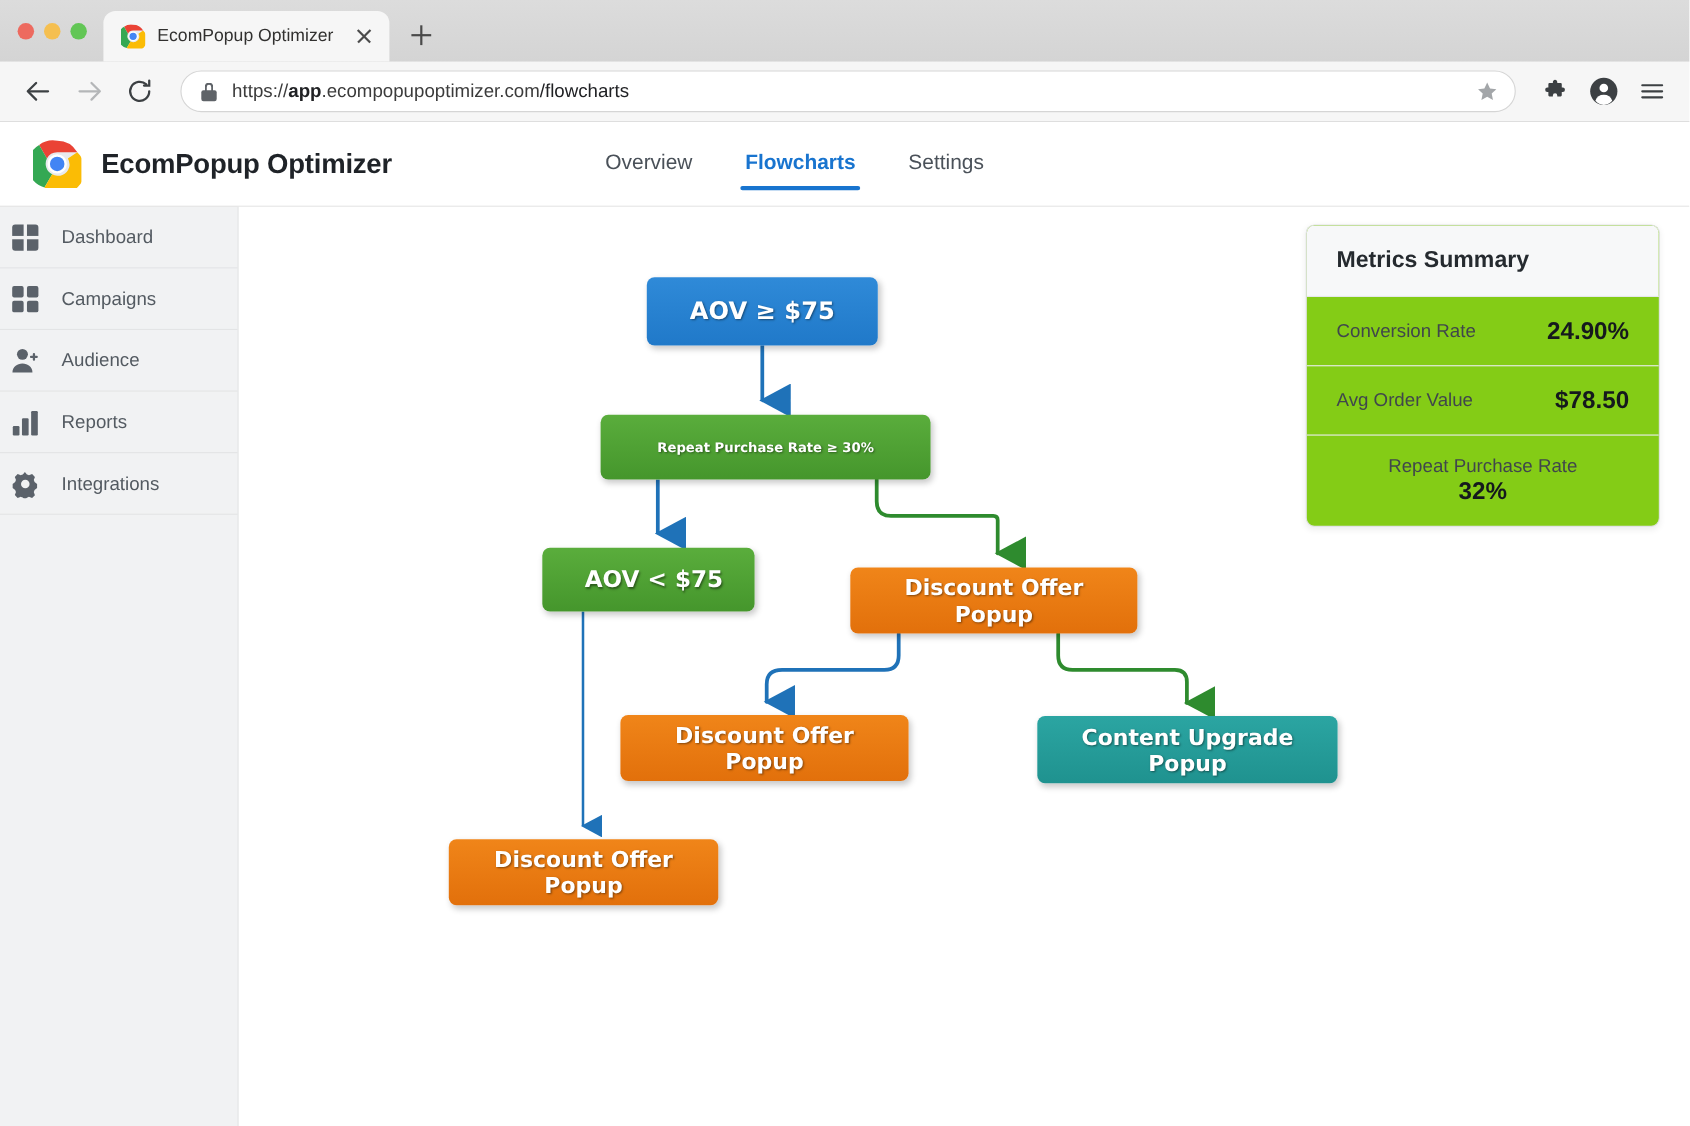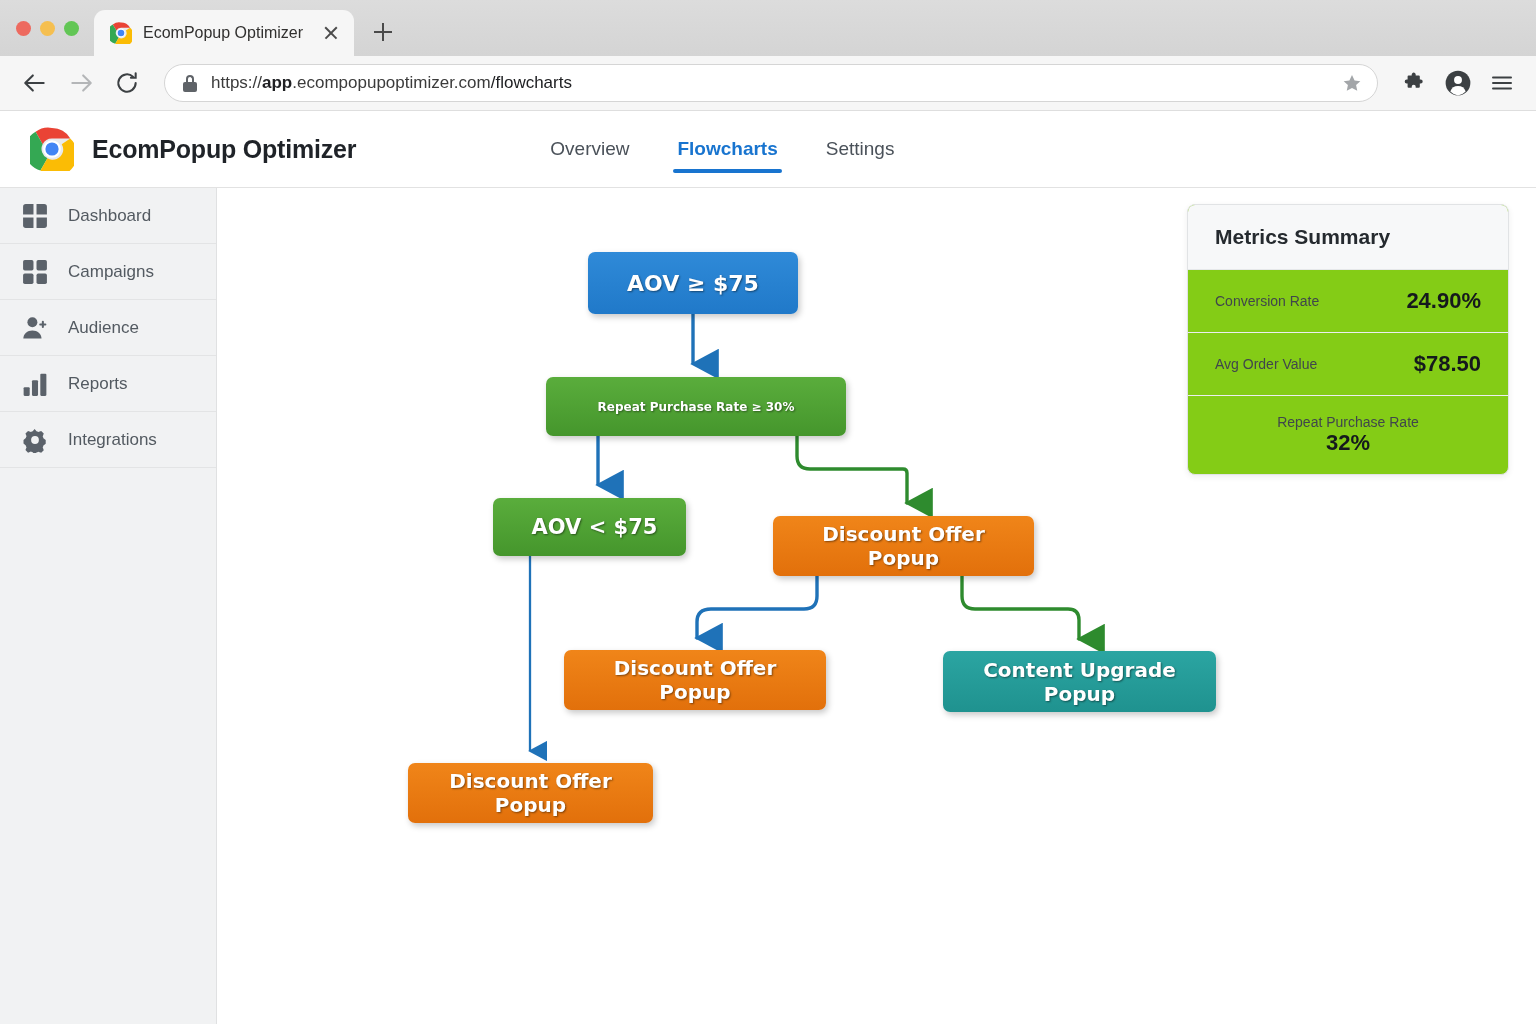--- a/index.html
+++ b/index.html
@@ -109,21 +109,21 @@
   .topnav a.active:after {
     content: ""; position: absolute; left: 20px; right: 20px; bottom: 14px;
     height: 4px; background: #1874cf; border-radius: 2px;
   }
 
   .body-area { display: flex; height: 836px; }
 
   .sidebar { width: 217px; background: #f1f2f3; border-right: 1px solid #e0e1e2; flex: none; }
   .side-item {
     height: 56px; display: flex; align-items: center; gap: 20px;
-    padding-left: 22px; border-bottom: 1px solid #e3e4e5; cursor: pointer;
+    padding-left: 10px; border-bottom: 1px solid #e3e4e5; cursor: pointer;
   }
   .side-label { font-size: 17px; color: #535a61; }
   .side-ico { width: 26px; height: 26px; position: relative; flex: none; }
 
   .canvas { flex: 1; position: relative; background: #fff; }
 
   
   .flow { position: absolute; left: 0; top: 0; width: 1319px; height: 836px; }
   .node {
     position: absolute;
@@ -151,21 +151,21 @@
   }
   .metrics-head {
     padding: 20px 27px; font-size: 21px; font-weight: 700; color: #252a2f;
     background: #f7f8f9; border-bottom: 1px solid #e6e8ea;
   }
   .metric-row {
     display: flex; align-items: center; justify-content: space-between;
     padding: 18px 27px; border-bottom: 1px solid #eceeef;
   }
   .metric-row:last-child { border-bottom: none; flex-direction: column; }
-  .metric-label { font-size: 14px; color: #40464c; text-align: right; }
+  .metric-label { font-size: 17px; color: #40464c; text-align: right; }
   .metric-value { font-size: 22px; font-weight: 700; color: #15191d; }
 </style>
 </head>
 <body>
 
 <div class="browser">
 
   <div class="tabstrip">
     <div class="lights">
       <div class="light red"></div>

